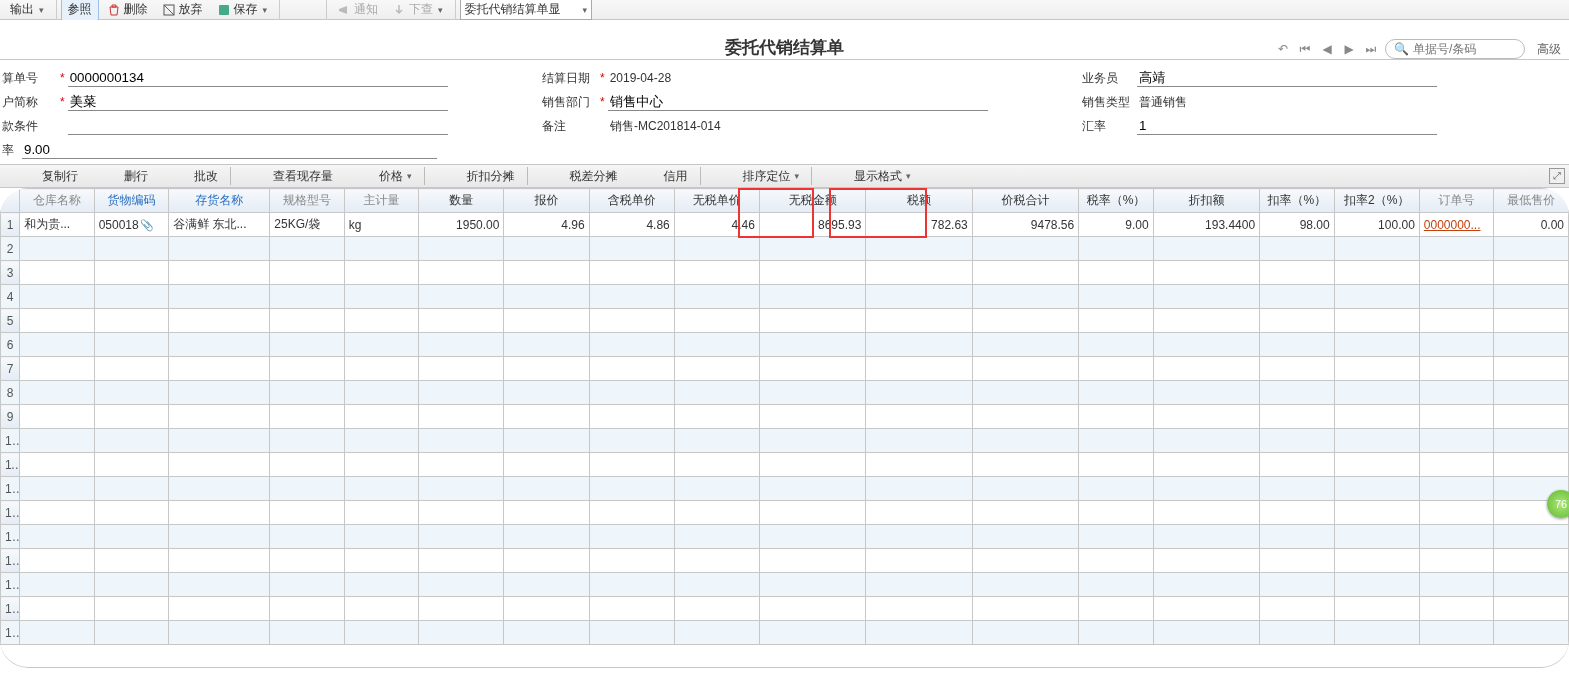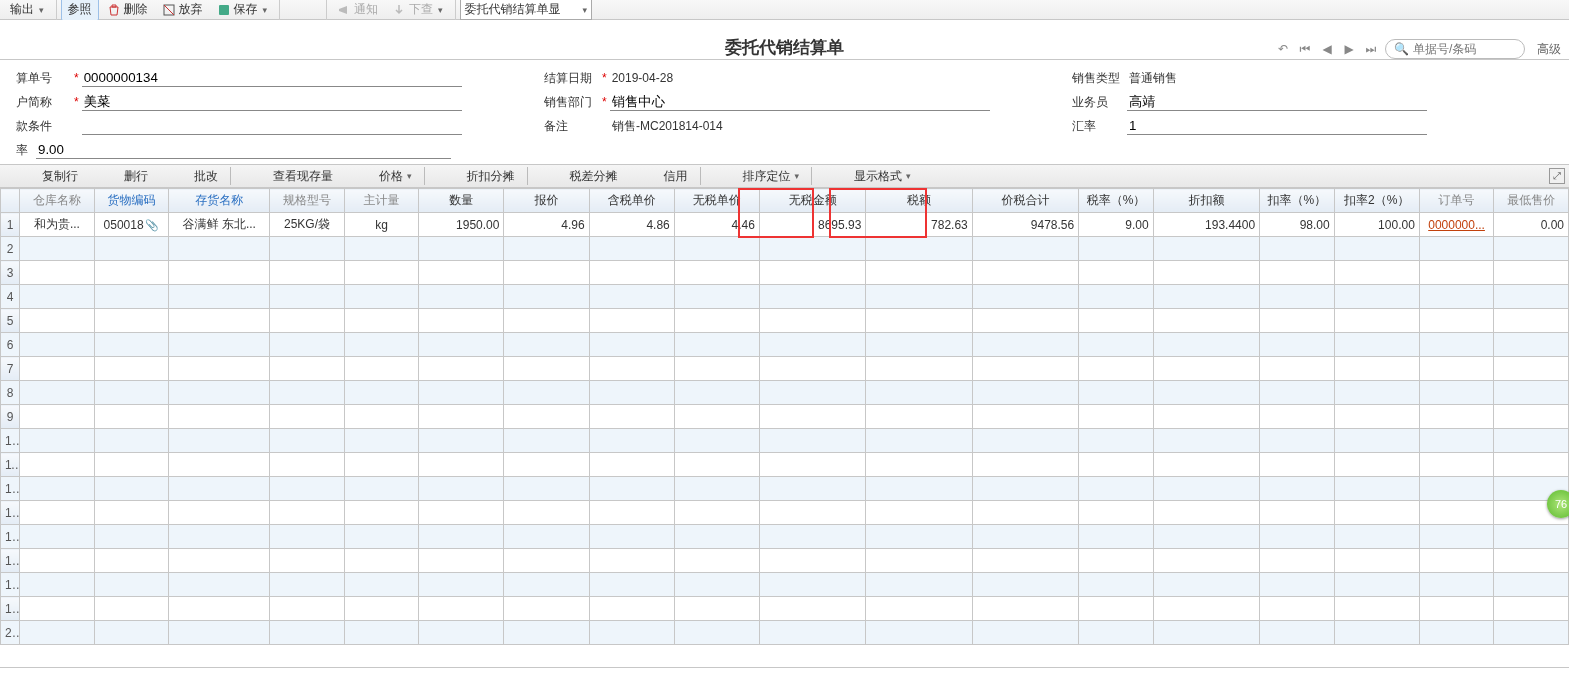--- a/index.html
+++ b/index.html
@@ -16,46 +16,46 @@
 
 .titlebar { height: 40px; display: flex; align-items: flex-end; position: relative; border-bottom: 1px solid #c7c7c7; background: #fff; }
 .title-text { position: absolute; left: 50%; transform: translateX(-50%); font-size: 17px; font-weight: bold; color: #333; }
 .nav-group { margin-left: auto; display: flex; align-items: center; gap: 6px; padding-right: 8px; }
 .nav-btn { width: 16px; height: 16px; cursor: pointer; color: #888; display:flex; align-items:center; justify-content:center; }
 .search-box { border: 1px solid #bbb; border-radius: 10px; padding: 2px 8px; display: flex; align-items: center; gap: 4px; width: 140px; }
 .search-box input { border: none; outline: none; font-size: 12px; width: 100px; }
 .adv-link { color: #666; margin-left: 6px; cursor: pointer; }
 
 
-.form-head { padding: 8px 8px 4px 16px; display: flex; gap: 18px; }
+.form-head { padding: 8px 8px 4px 2px; display: flex; gap: 30px; }
 .col { display: flex; flex-direction: column; gap: 4px; }
 .field { display: flex; align-items: center; min-height: 20px; }
 .lbl { width: 55px; text-align: left; color: #333; position:relative; }
 .req { color: #d00; margin: 0 3px; }
 .val-input { border: none; border-bottom: 1px solid #888; min-width: 380px; padding: 1px 2px; background: transparent; }
 .val-text { padding: 1px 2px; }
 .col1 { width: 510px; } .col2 { width: 510px; } .col3 { flex: 1; }
 
 
 .grid-tb { height: 24px; background: linear-gradient(#f5f5f5, #e8e8e8); border-top: 1px solid #c7c7c7; border-bottom: 1px solid #c7c7c7; display: flex; align-items: center; padding: 0 4px; position: relative; }
 .gbtn { padding: 2px 8px; cursor: pointer; border-radius: 2px; display:flex; align-items:center; gap:2px;margin-left:30px;}
 .gsep { width: 1px; height: 18px; background: #bbb; margin: 0 4px; }
 .expand-icon { position: absolute; right: 4px; top: 3px; width: 16px; height: 16px; border:1px solid #999; font-size:10px; display:flex; align-items:center; justify-content:center; cursor:pointer; background:#f0f0f0; color:#555;}
 
 
-.grid-wrap { position: relative; overflow: auto; height: 480px; border-bottom: 1px solid #c7c7c7;}
+.grid-wrap { position: relative; overflow: auto; height: 480px; border-bottom: 1px solid #c7c7c7; border-radius: 28px;}
 table.grid { border-collapse: collapse; width: 100%; table-layout: fixed; }
 .grid th, .grid td { border: 1px solid #c7c7c7; height: 24px; padding: 0 4px; overflow: hidden; white-space: nowrap; text-overflow: ellipsis; }
 .grid th { background: linear-gradient(#f6f9fc, #e4ecf5); font-weight: normal; color: #333; text-align: center; position: sticky; top: 0; }
 .grid th.blue-col { color: #2a6fc1; }
 .grid th.gray-col { color: #888; }
 .grid td { background: #fff; text-align: right; }
 .grid tr.alt td { background: #eef5fb; }
 .grid td.rownum { background: linear-gradient(#f6f9fc, #e4ecf5); text-align: center; color: #555; }
-.grid td.txt { text-align: center; }
+.grid td.txt { text-align: left; }
 .link-val { color: #c2410c; text-decoration: underline; cursor: pointer; }
 .clip-icon { color:#777; font-size:11px; margin-left:2px;}
 
 
 .redbox { position: absolute; border: 2px solid #e33; pointer-events: none; }
 
 
 .badge { position: fixed; right: -6px; top: 490px; width: 28px; height: 28px; border-radius: 50%; background: radial-gradient(#aee67a,#5bb92e); color:#fff; font-size:11px; display:flex; align-items:center; justify-content:center; box-shadow:0 1px 3px rgba(0,0,0,.4);}
 </style>
 </head>
@@ -165,26 +165,26 @@
         <input class="val-input" value="销售中心" style="">
       </div>
     <div class="field">
         <span class="lbl">备注</span>
         <span style="width:11px;"></span>
         <span class="val-text">销售-MC201814-014</span>
       </div>
   </div>
   <div class="col col3">
     <div class="field">
+        <span class="lbl">业务员</span>
+        <input class="val-input" style="min-width: 300px;" value="高靖">
+      </div>
+    <div class="field">
         <span class="lbl">销售类型</span>
         <span class="val-text">普通销售</span>
-      </div>
-    <div class="field">
-        <span class="lbl">业务员</span>
-        <input class="val-input" style="min-width: 300px;" value="高靖">
       </div>
     <div class="field">
         <span class="lbl">汇率</span>
         <input class="val-input" style="min-width: 300px;" value="1">
       </div>
   </div>
 </div>
 
 <div class="grid-tb">
   <div class="gbtn">复制行</div>
@@ -612,21 +612,21 @@
           <td></td>
           <td></td>
           <td></td>
           <td></td>
           <td></td>
           <td></td>
           <td></td>
           <td></td>
         </tr>
         <tr class="alt">
-          <td class="rownum">20</td>
+          <td class="rownum">19</td>
           <td></td>
           <td></td>
           <td></td>
           <td></td>
           <td></td>
           <td></td>
           <td></td>
           <td></td>
           <td></td>
           <td></td>

